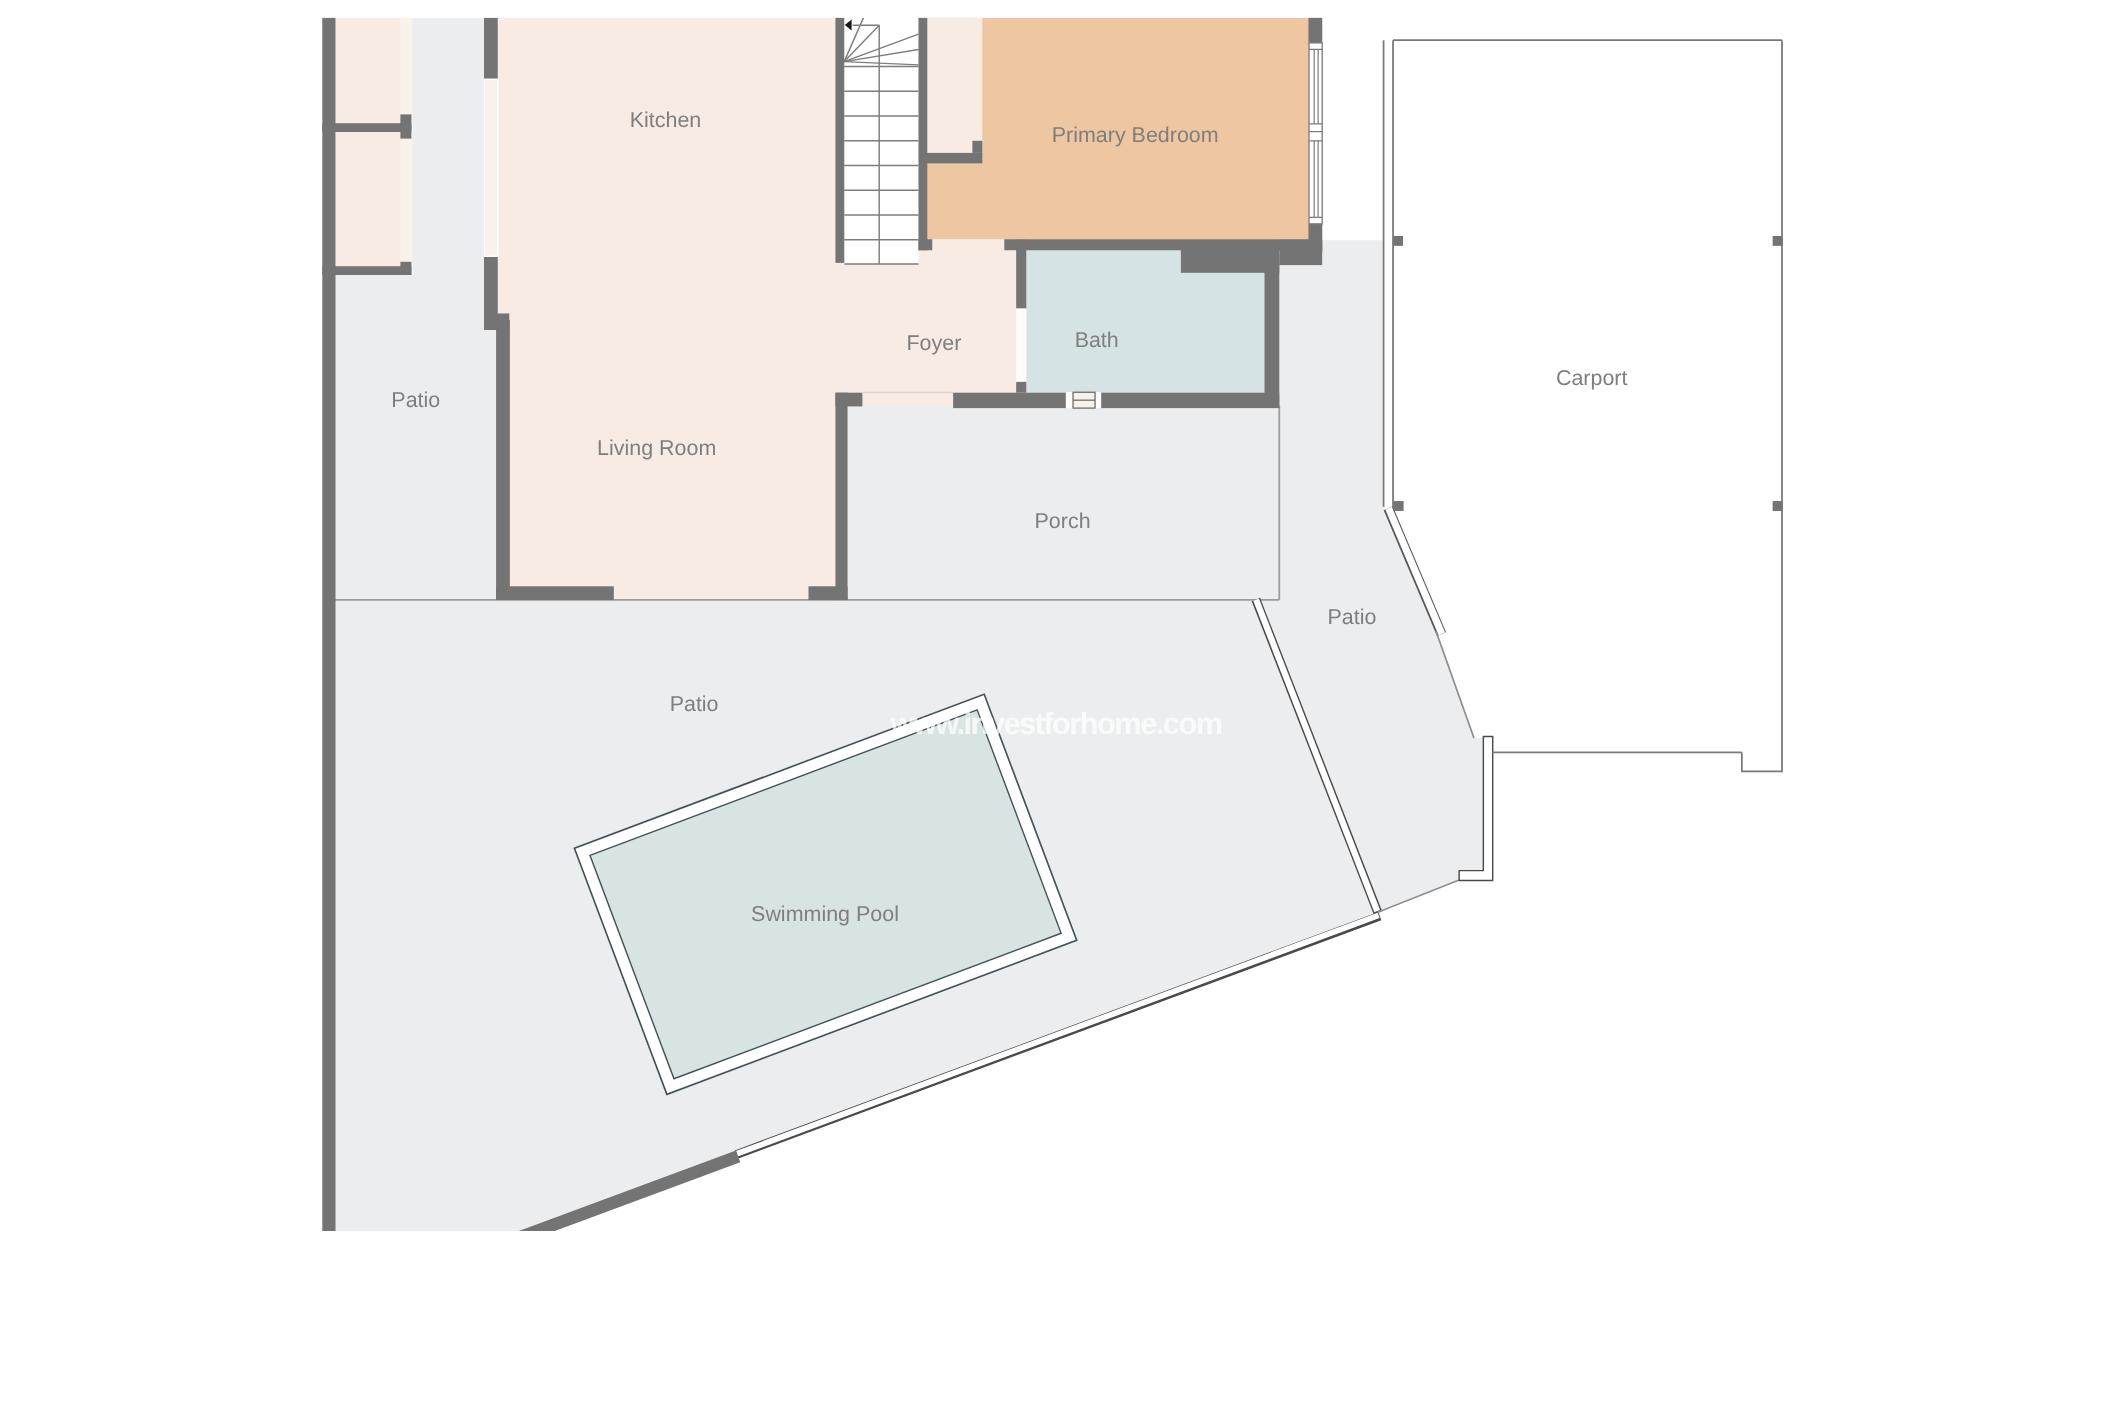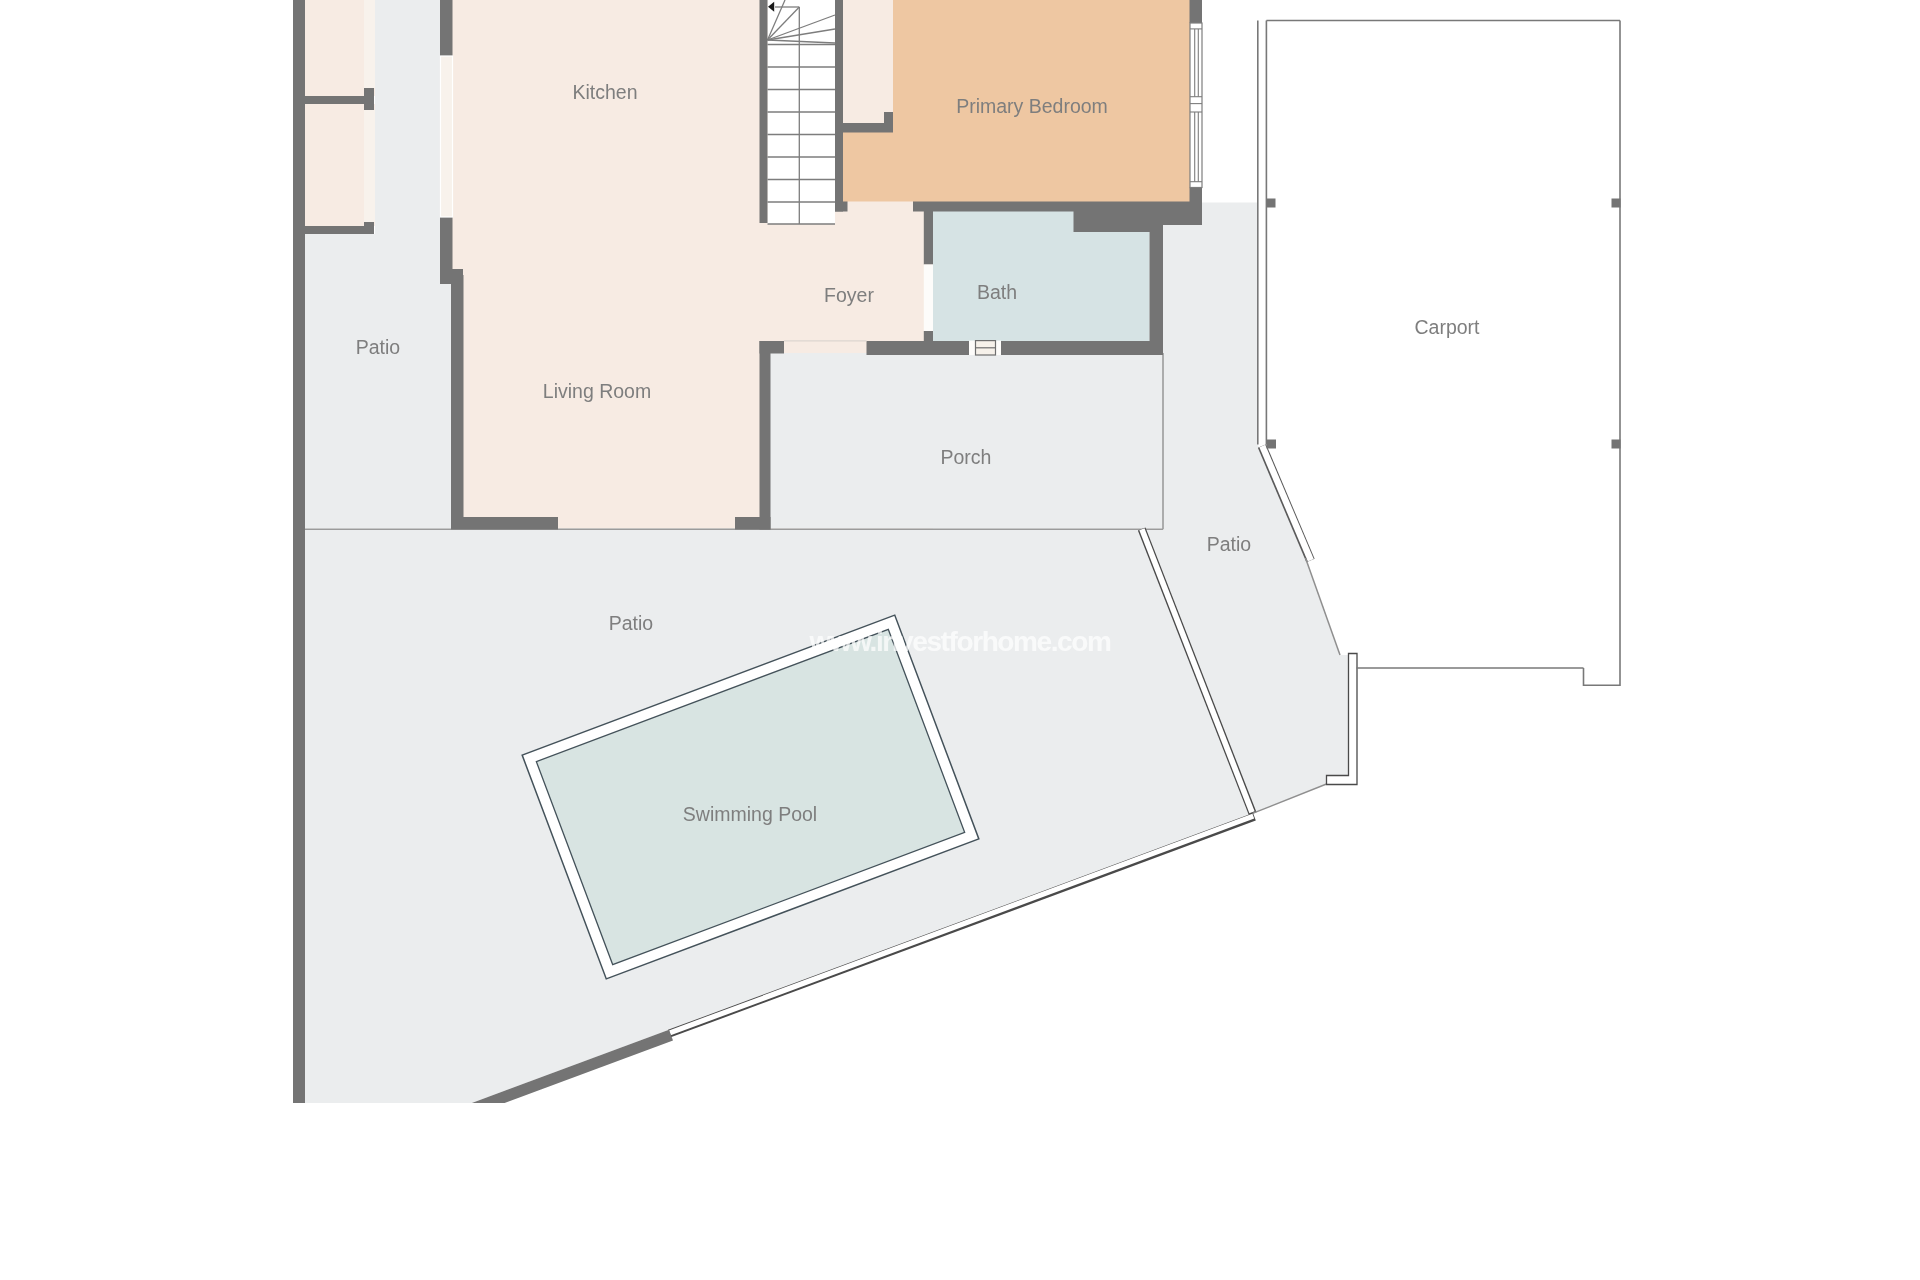--- a/index.html
+++ b/index.html
@@ -1,16 +1,16 @@
 <!DOCTYPE html>
 <html><head>
 <meta charset="utf-8">
 <style>
   html,body{margin:0;padding:0;background:#ffffff;}
-  #wrap{width:1920px;height:1103px;position:relative;overflow:hidden;background:#fff;}
+  #wrap{width:1920px;height:1103px;position:relative;overflow:hidden;background:#fff;margin-top:16px;}
   svg{display:block;}
   text{font-family:"Liberation Sans",sans-serif;fill:#7e7e7e;}
 </style>
 </head>
 <body>
 <div id="wrap">
 <svg width="1920" height="1280" viewBox="0 0 1920 1280">
 
   <rect x="452" y="0" width="481" height="529" fill="#f7ebe3"></rect>
 

